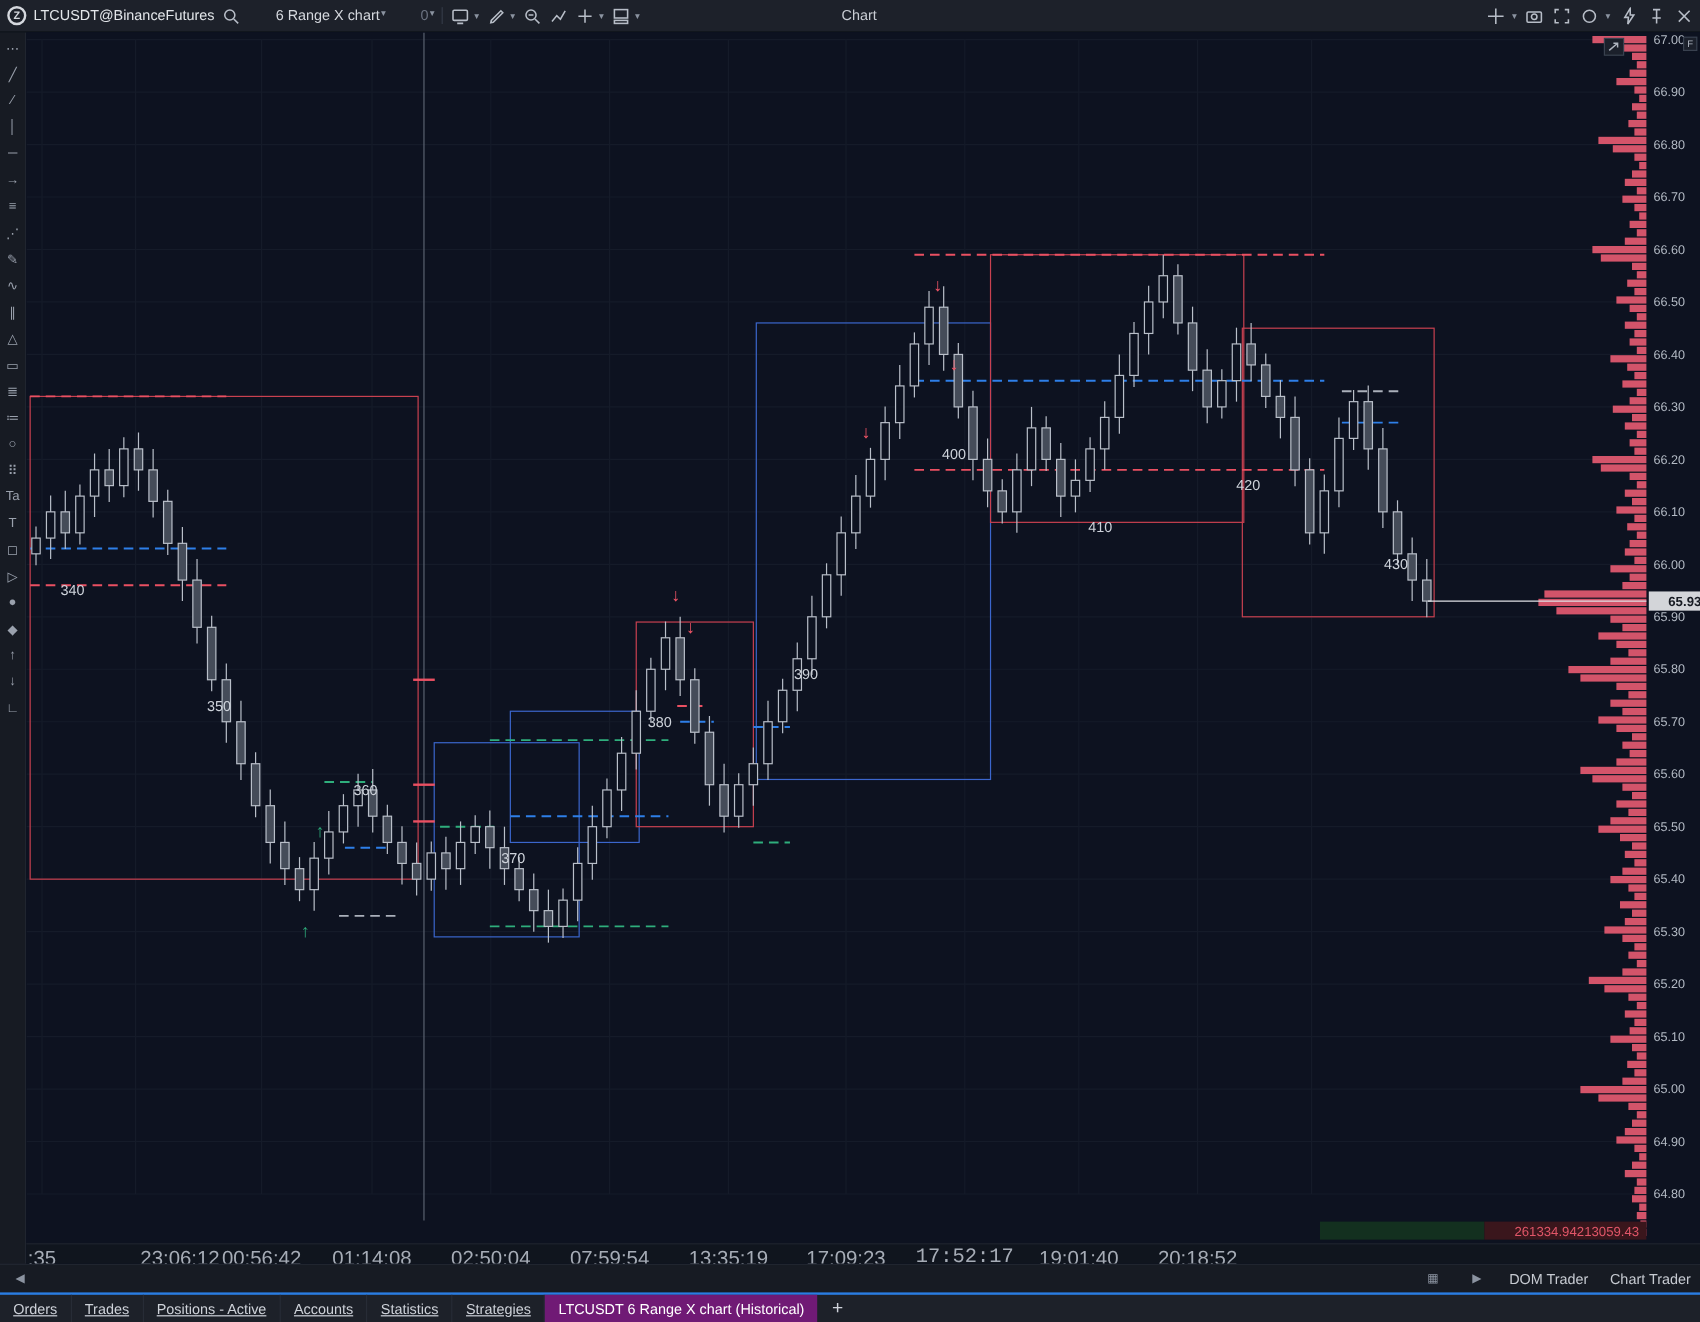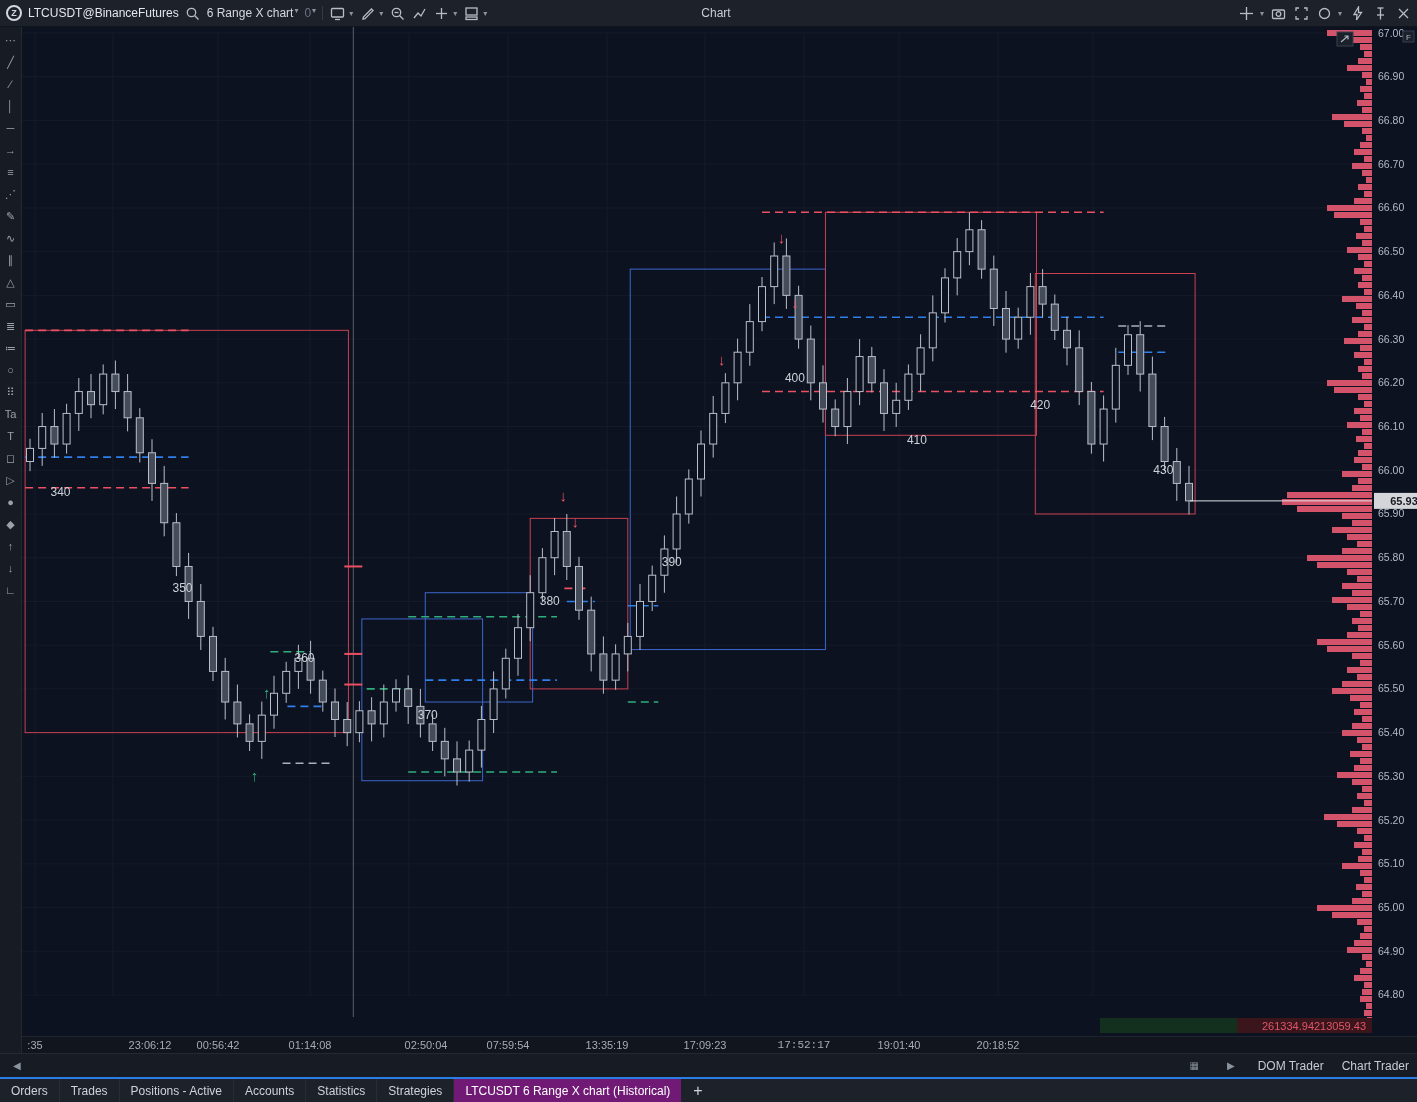--- a/index.html
+++ b/index.html
@@ -9,48 +9,48 @@
 
   
   .titlebar { height:27px; background:#1d212a; display:flex; align-items:center; gap:6px;
     padding:0 6px; position:relative; flex:0 0 auto; font-size:12px; border-bottom:1px solid #10141b; }
   .logo { width:16px; height:16px; border-radius:50%; border:2px solid #d5d8de; display:flex;
     align-items:center; justify-content:center; font-size:9px; font-weight:bold; color:#d5d8de; }
   .instrument { color:#e3e6ea; }
   .tico { height:20px; min-width:16px; display:flex; align-items:center; justify-content:center; color:#aeb4bf; cursor:default; }
   .tico svg { stroke:#b7bdc7; fill:none; stroke-width:1.3; }
   .caret { font-size:8px; color:#8b93a0; margin-left:-2px; }
-  .selector { display:flex; gap:3px; color:#d5d8de; }
+  .selector { display:flex; gap:3px; color:#d5d8de;margin-left:23px; }
   .muted { color:#6b7280; }
   .win-title { position:absolute; left:15px; right:0; text-align:center; color:#c9cdd4; pointer-events:none; }
   .tb-right { margin-left:auto; display:flex; align-items:center; gap:7px; z-index:2; }
   .vsep { width:1px; height:14px; background:#343a46; }
 
   
   .main { display:flex; flex:0 0 auto; height:1026px; }
   .drawbar { width:22px; background:#171b23; border-right:1px solid #232833; display:flex;
     flex-direction:column; align-items:center; padding-top:2px; }
   .dicon { width:20px; height:22px; display:flex; align-items:center; justify-content:center;
     font-size:11px; color:#9aa1ad; cursor:default; }
   .chart-wrap { position:relative; width:1395px; background:#0d1220; }
   #chart-svg { display:block; width:1395px; height:1009px; background:#0d1220; }
   .time-axis { position:relative; height:17px; background:#10151e; border-top:1px solid #1f242e;
-    font-size:11px; color:#a6acb6; overflow:hidden; }
+    font-size:17px; color:#a6acb6; overflow:hidden; }
   .tlabel { position:absolute; top:2px; transform:translateX(-50%); white-space:nowrap; }
 
   
   .statusrow { height:24px; background:#171b23; border-top:1px solid #242933; display:flex;
     align-items:center; font-size:12px; color:#c6cad1; padding:0 8px; flex:0 0 auto; }
   .statusrow .sico { color:#8b93a0; font-size:10px; margin:0 5px; }
   .status-right { margin-left:auto; display:flex; align-items:center; gap:18px; }
 
   
   .tabsrow { height:25px; background:#1d2129; border-top:2px solid #2a7de2; display:flex;
     align-items:stretch; font-size:12px; flex:0 0 auto; }
-  .tab { display:flex; align-items:center; padding:0 11px; color:#ced2d9; border-right:1px solid #272c36; cursor:default; }
+  .tab { display:flex; align-items:center; padding:0 11px; color:#ced2d9; border-right:1px solid #272c36; cursor:default;text-decoration:underline; }
   .tab-active { display:flex; align-items:center; padding:0 11px; background:#701a75; color:#ffffff; cursor:default; }
   .tab-add { display:flex; align-items:center; padding:0 12px; color:#cfd3da; font-size:16px; cursor:default; }
 </style>
 </head>
 <body>
 
 <div class="app">
 
   <header class="titlebar">
     <span class="logo">Z</span>
@@ -662,21 +662,21 @@
           <rect x="1315" y="5" width="16" height="14" fill="#1b202b" stroke="#39414f"></rect>
           <path d="M1319 15 l7 -6 m-3.5 0 h3.5 v3.5" stroke="#aeb4bf" fill="none" stroke-width="1.2"></path>
           <rect x="1381" y="4" width="11" height="11" fill="#1b202b" stroke="#39414f"></rect>
           <text x="1386.5" y="12.5" fill="#aeb4bf" font-size="8" text-anchor="middle">F</text>
         </svg>
       <div class="time-axis" id="time-axis">
           <span class="tlabel" style="left: 13px;">:35</span>
           <span class="tlabel" style="left: 91px; margin-left: 37px;">23:06:12</span>
           <span class="tlabel" style="left: 196px;">00:56:42</span>
           <span class="tlabel" style="left: 288px;">01:14:08</span>
-          <span class="tlabel" style="left: 404px;">02:50:04</span>
+          <span class="tlabel" style="left: 387px;">02:50:04</span>
           <span class="tlabel" style="left: 486px;">07:59:54</span>
           <span class="tlabel" style="left: 585px;">13:35:19</span>
           <span class="tlabel" style="left: 683px;">17:09:23</span>
           <span class="tlabel" style="left: 782px; font-family: Liberation Mono, monospace;">17:52:17</span>
           <span class="tlabel" style="left: 877px;">19:01:40</span>
           <span class="tlabel" style="left: 976px;">20:18:52</span>
           <span class="tlabel" style="left: 1071px; margin-top: 44px;">23:43:58</span>
         </div>
     </div>
   </div>

